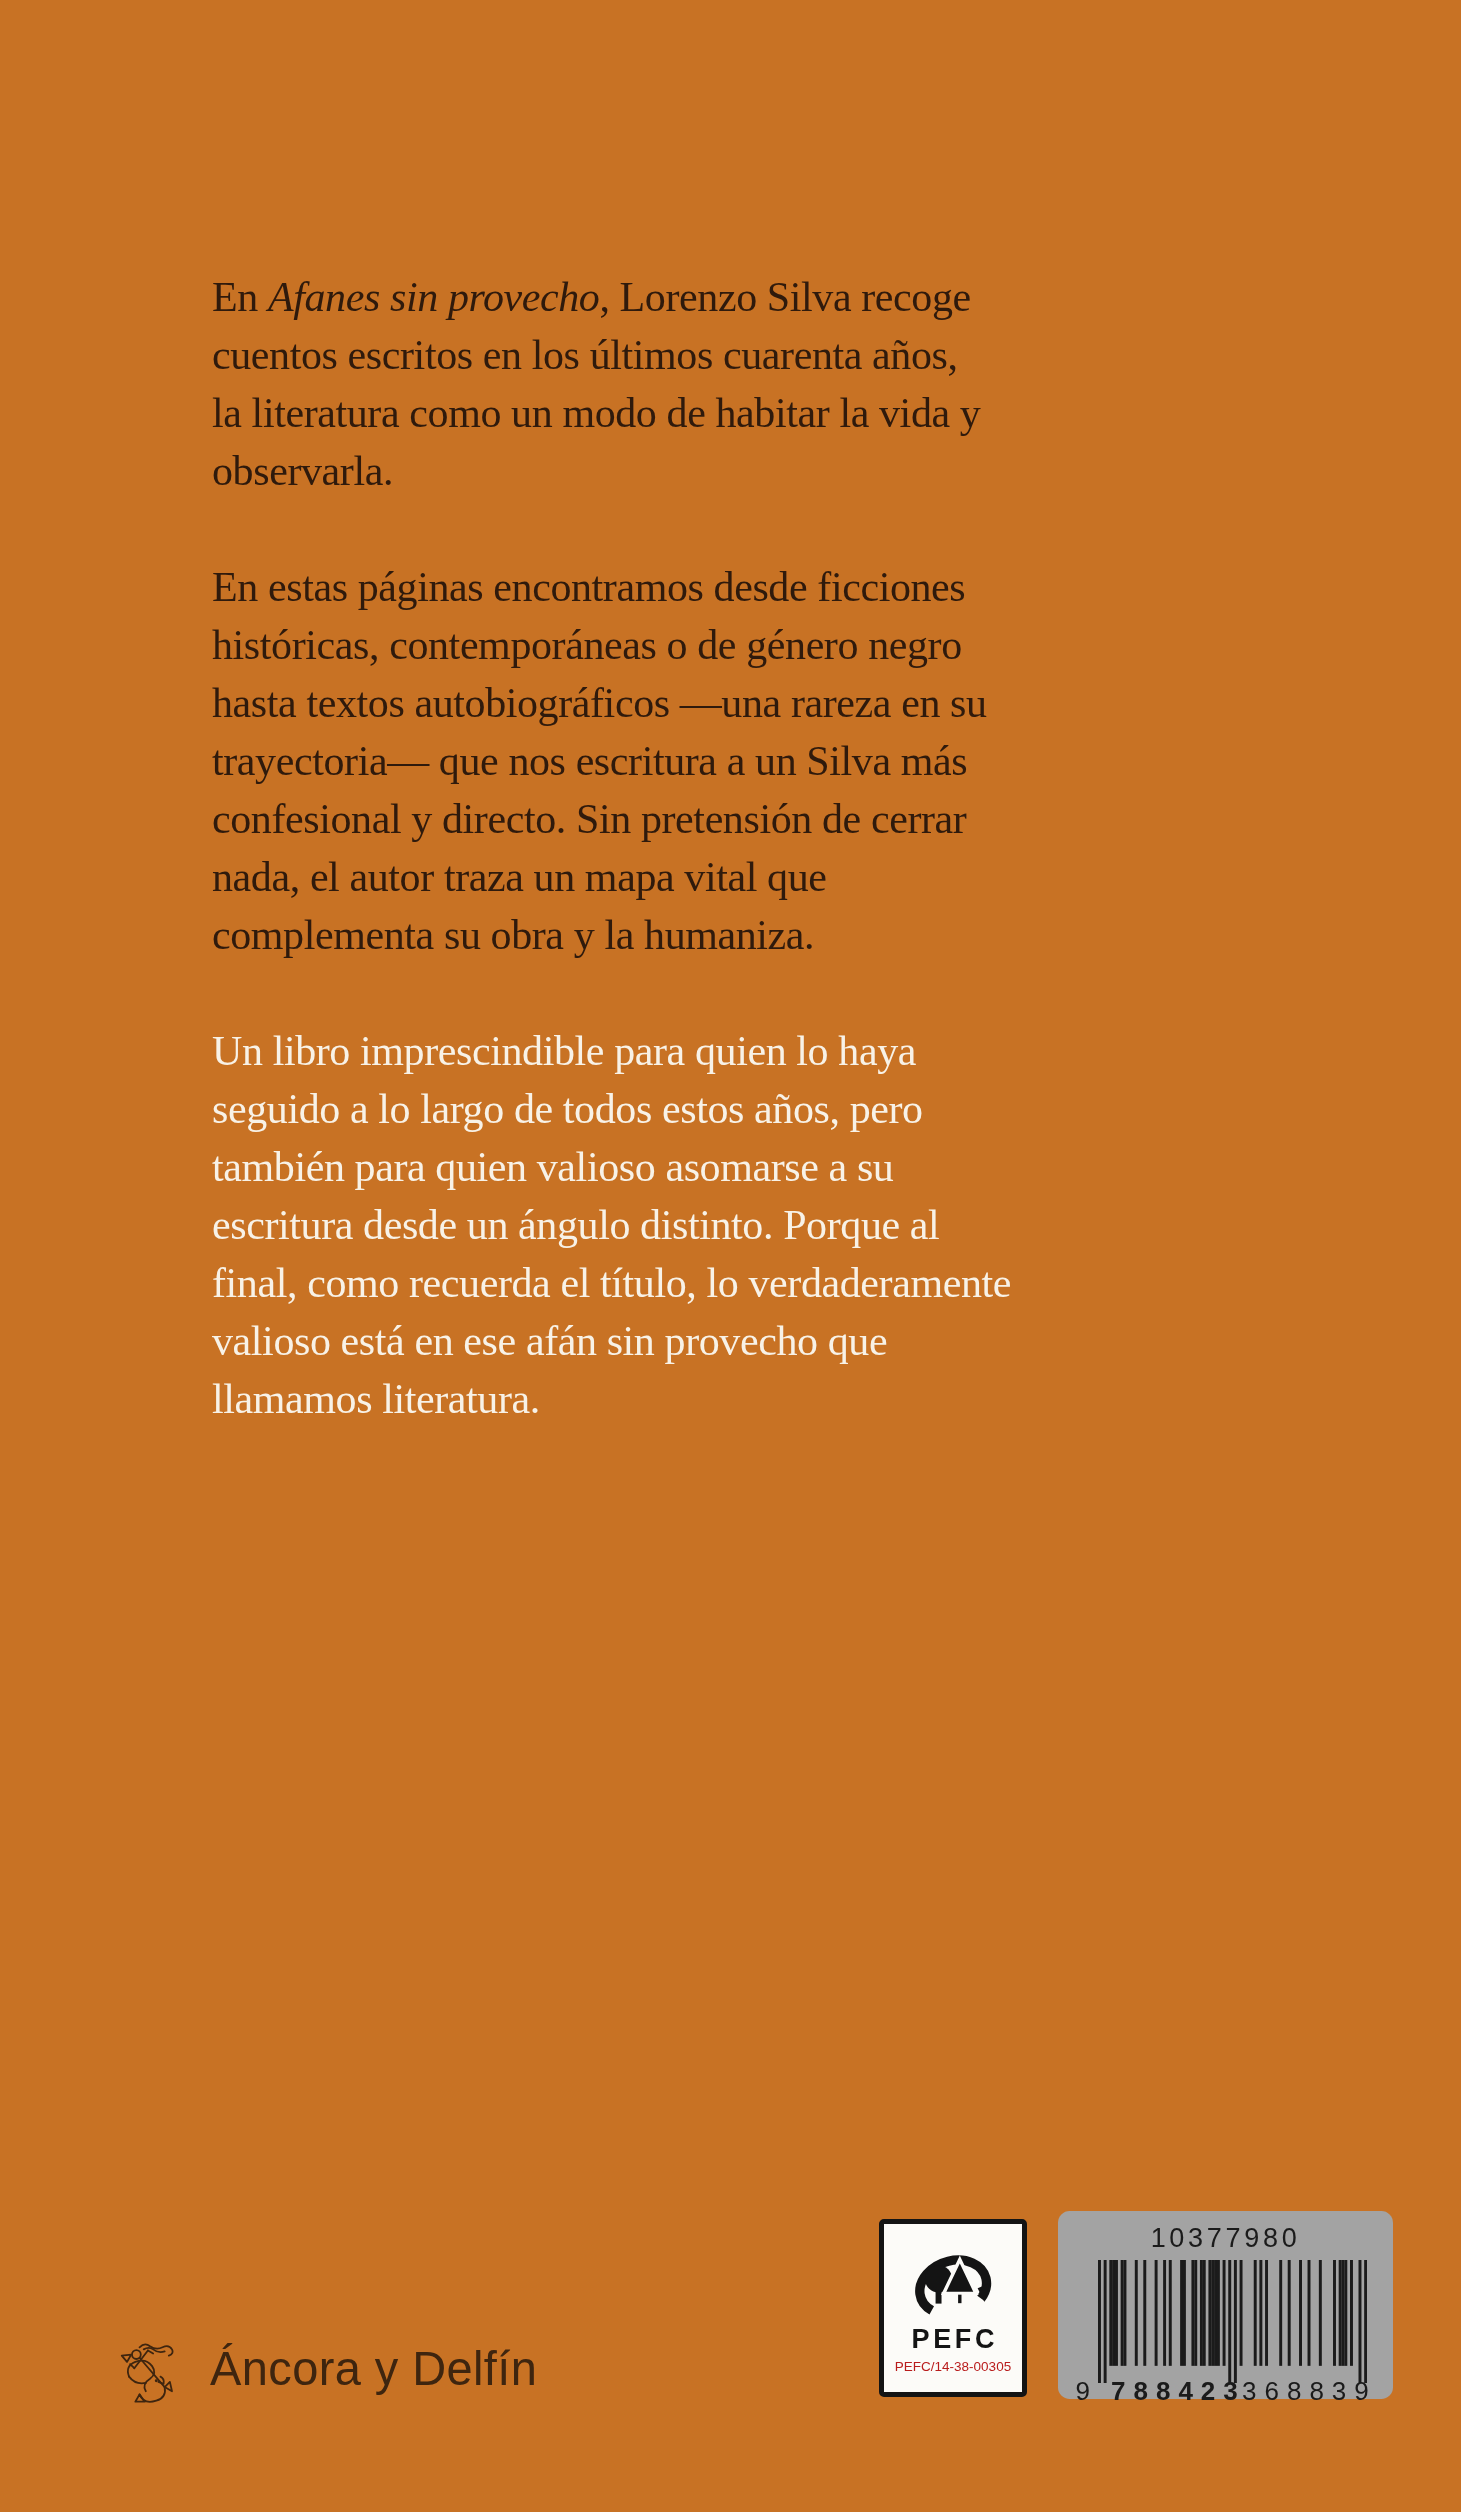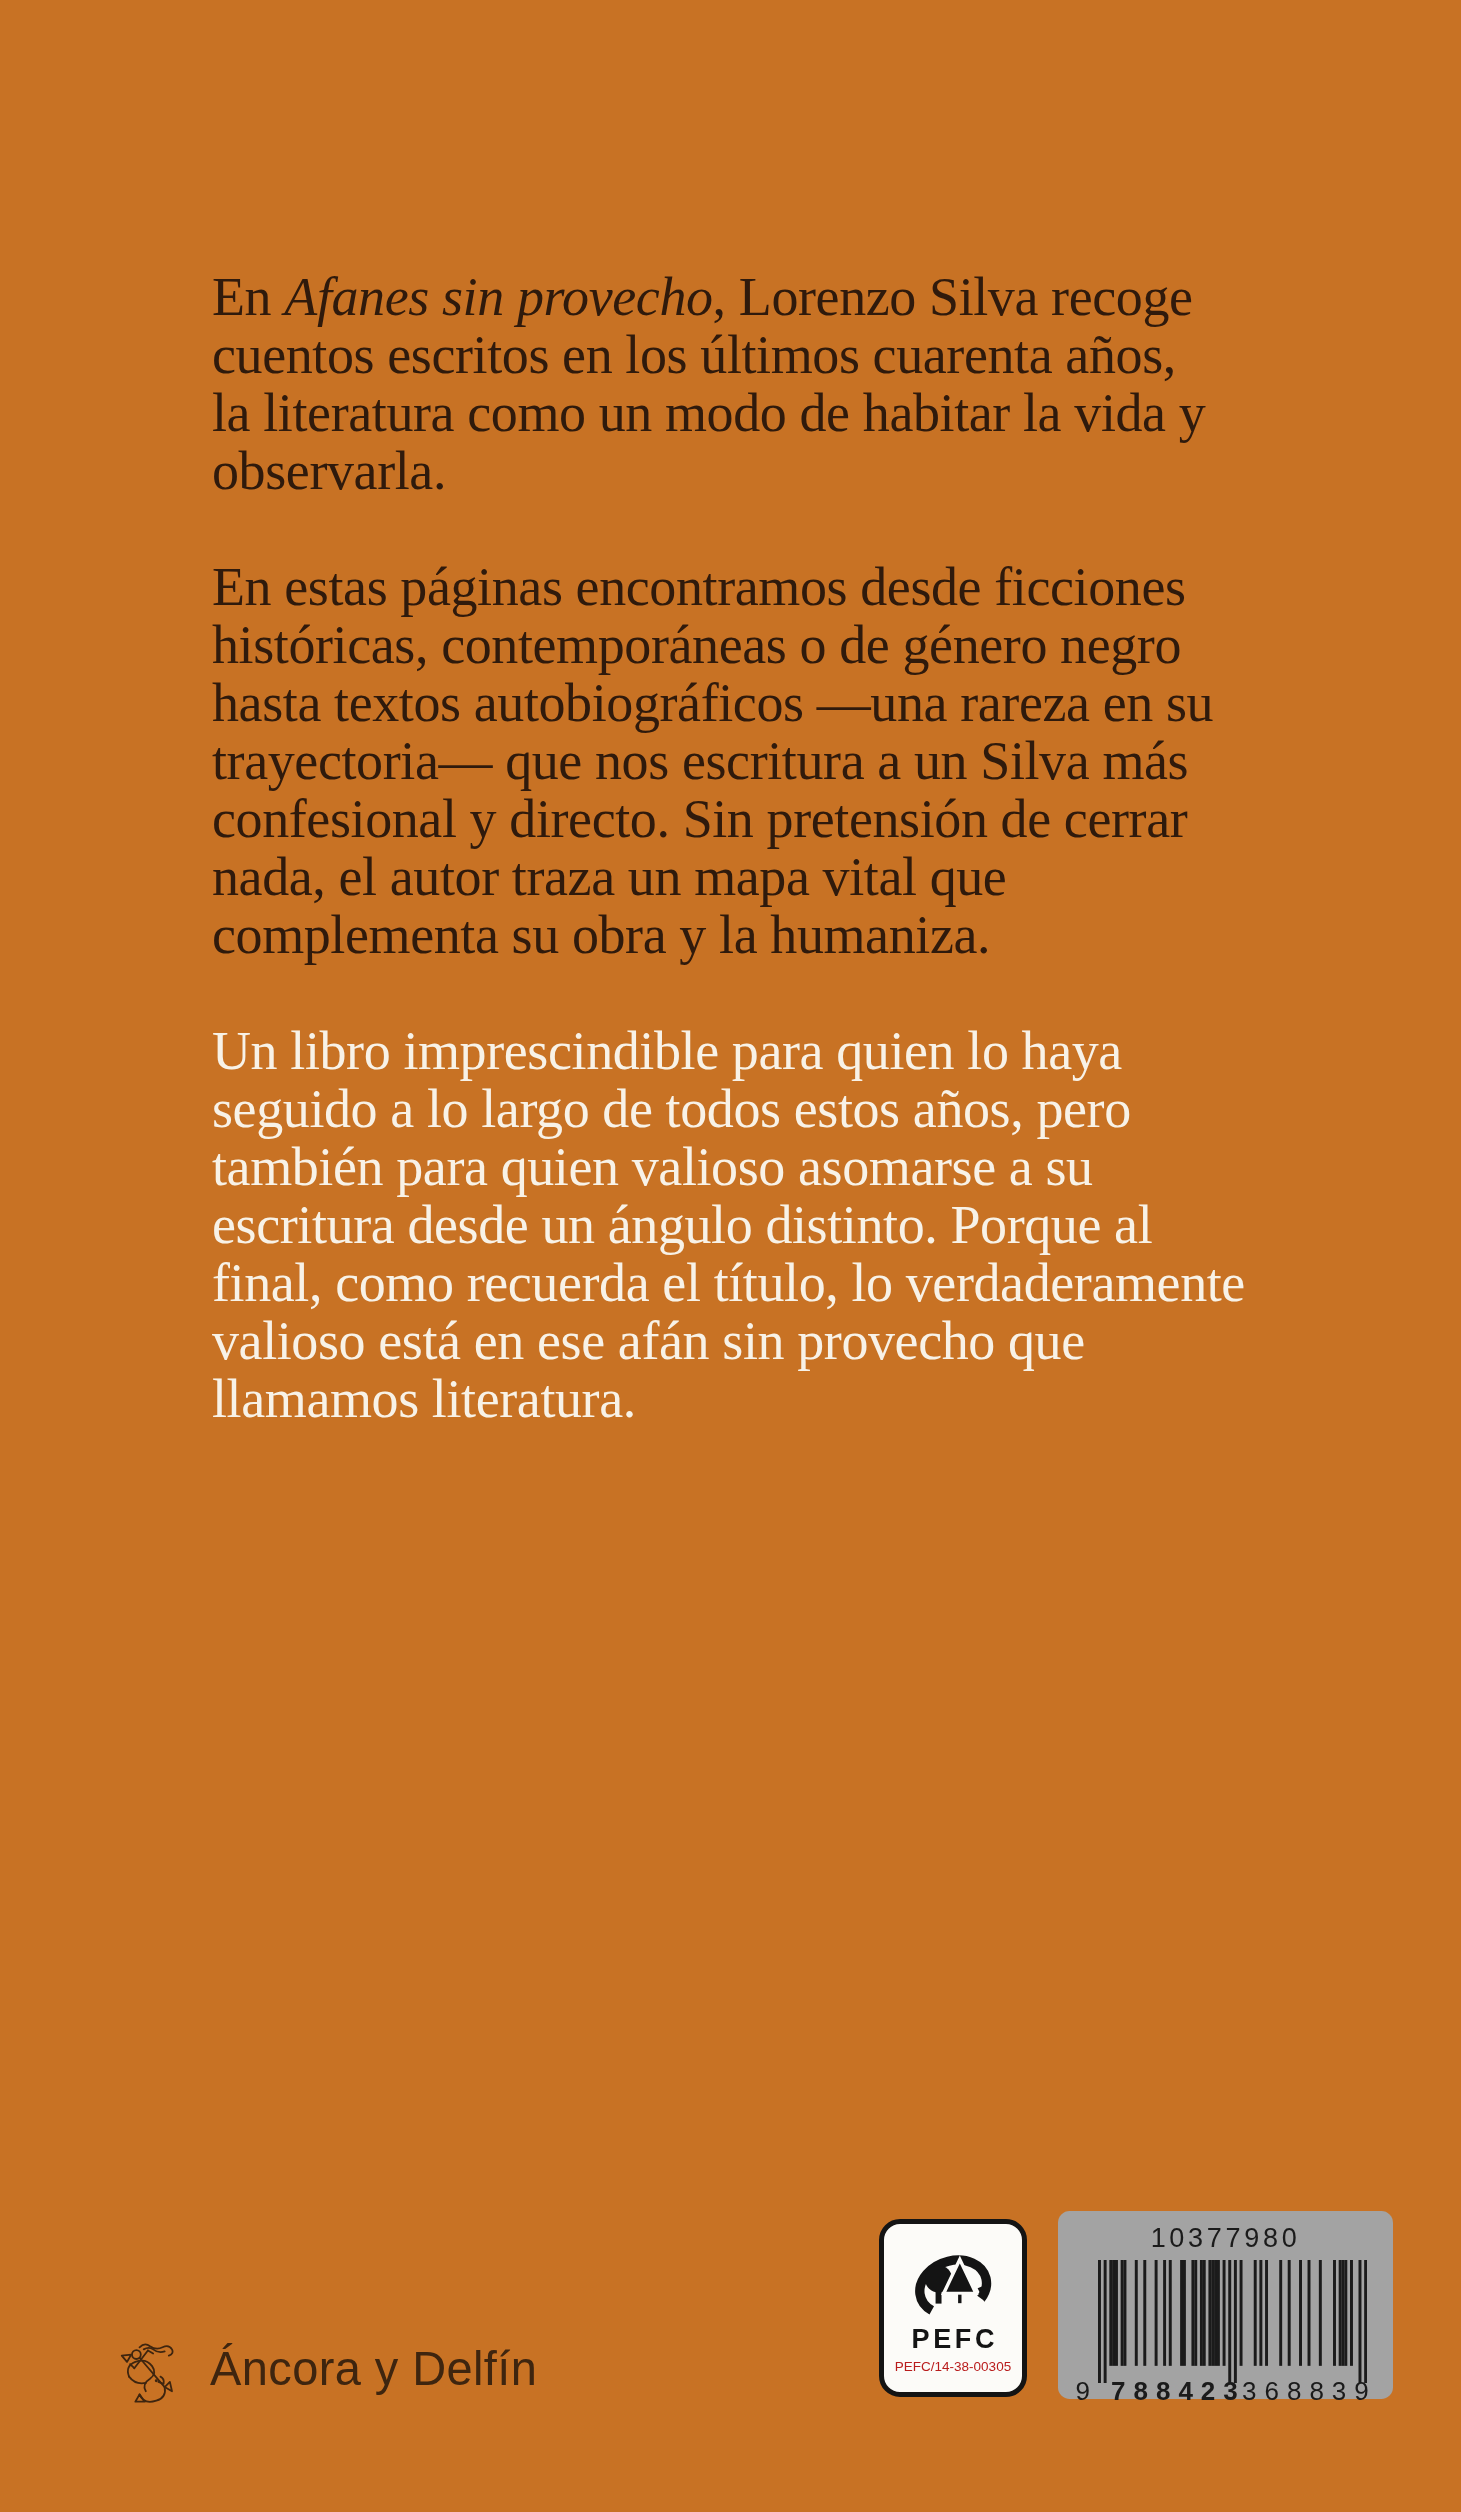--- a/index.html
+++ b/index.html
@@ -9,21 +9,21 @@
     font-family:"Liberation Serif", serif;
   }
   .cover{position:absolute;inset:0;}
 
   
   .blurb{
     position:absolute;left:212px;top:268px;width:972px;
   }
   .para{
     margin:0 0 58px 0;
-    font-size:54px;line-height:58px;letter-spacing:-0.4px;
+    font-size:42px;line-height:58px;letter-spacing:-0.4px;
     color:#2F1A0C;
   }
   .para.light{color:#F8F2E7;}
   .line{white-space:nowrap;}
   .line em{font-style:italic;}
 
   
   .publisher{
     position:absolute;left:118px;top:2341px;height:73px;
     display:flex;align-items:flex-start;gap:28px;
@@ -31,21 +31,21 @@
   }
   .publisher .emblem{width:64px;height:67px;flex:0 0 auto;}
   .publisher .publisher-name{
     font-family:"Liberation Sans", sans-serif;
     font-size:47px;letter-spacing:0.4px;white-space:nowrap;
     transform:scaleY(1.02);
   }
 
   .pefc-badge{
     position:absolute;left:879px;top:2219px;width:148px;height:178px;
-    background:#FCFBF8;border:5.1px solid #141414;border-radius:21px;
+    background:#FCFBF8;border:5.1px solid #141414;border-radius:5px;
     box-sizing:border-box;
     display:flex;flex-direction:column;align-items:center;
     font-family:"Liberation Sans", sans-serif;color:#141414;
   }
   .pefc-badge .pefc-mark{width:94px;height:85px;margin-top:14.6px;}
   .pefc-badge .pefc-brand{
     font-size:27px;font-weight:bold;letter-spacing:3.7px;line-height:1;
     margin-top:2.2px;margin-left:3.7px;
   }
   .pefc-badge .pefc-license{

